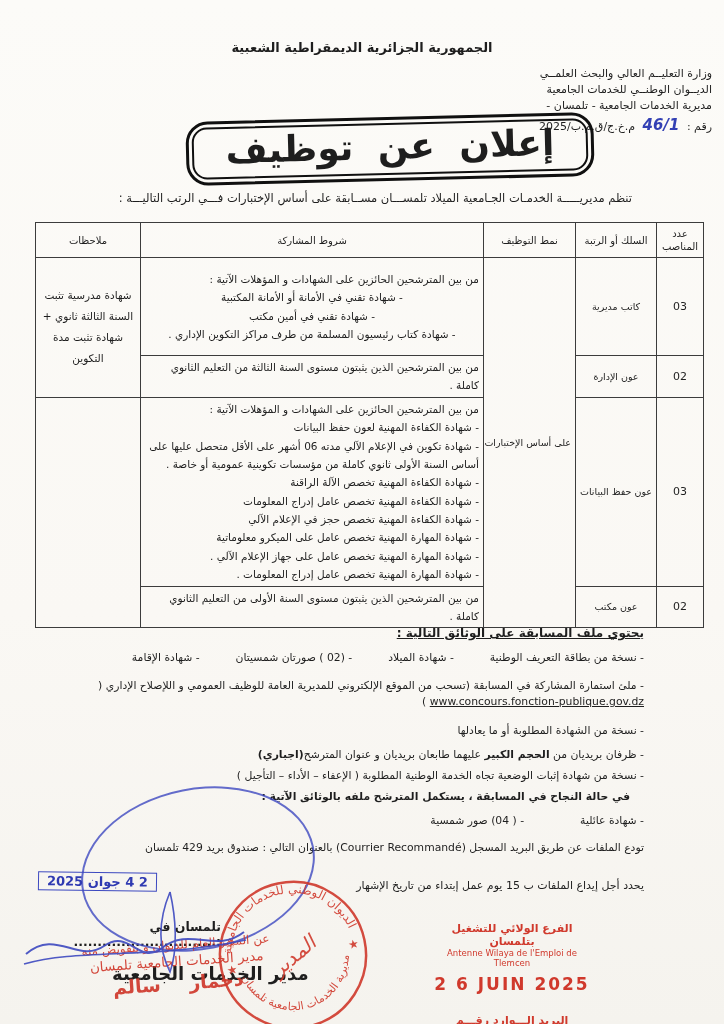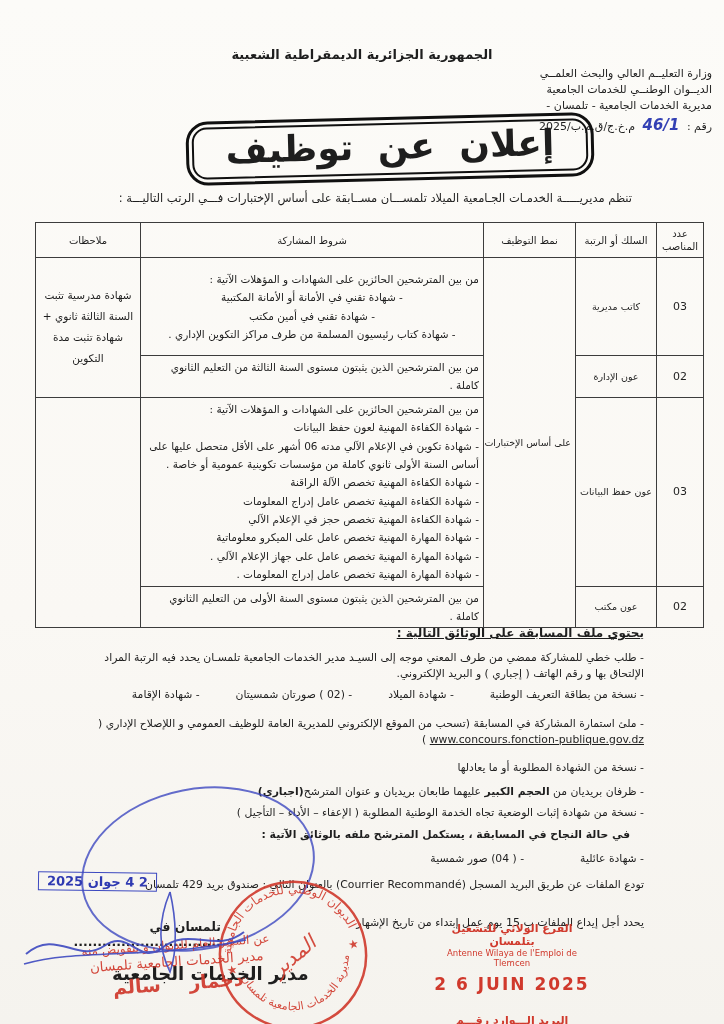--- a/index.html
+++ b/index.html
@@ -1,21 +1,21 @@
 <!DOCTYPE html>
 <html lang="ar"><head>
 <meta charset="utf-8">
 <style>
   html,body{margin:0;padding:0;}
   body{background:#e8e6e0;font-family:"DejaVu Sans",sans-serif;}
   .page{position:relative;width:724px;height:1024px;margin:0 auto;overflow:hidden;
         background:linear-gradient(180deg,#fcfbf8 0%,#faf8f4 60%,#f5f3ee 100%);
         color:#1e1e1e;}
   
-  .republic{position:absolute;top:47px;left:0;width:100%;text-align:center;
+  .republic{position:absolute;top:40px;left:0;width:100%;text-align:center;
             font-size:13px;font-weight:bold;direction:rtl;}
   .ministry{position:absolute;top:66px;right:12px;text-align:right;direction:rtl;
             font-size:11px;line-height:16px;}
   .ref-line{margin-top:3px;font-size:11px;}
   .hand-blue{color:#3340b4;font-style:italic;font-weight:bold;font-size:15px;padding:0 4px;letter-spacing:2px;}
   
   .title-box{position:absolute;left:186px;top:117px;width:408px;height:64px;
              border:3px solid #101010;border-radius:22px;padding:3px;
              transform:rotate(-1.4deg);box-sizing:border-box;}
   .title-inner{width:100%;height:100%;border:2px solid #101010;border-radius:15px;
@@ -160,21 +160,20 @@
         <td class="c-rank">عون مكتب</td>
         <td class="c-cond" style="vertical-align:middle">
           <div class="bullet">من بين المترشحين الذين يثبتون مستوى  السنة الأولى من التعليم الثانوي كاملة .</div>
         </td>
       </tr>
     </tbody>
   </table>
 
   <div class="docs">
     <div class="docs-title">يحتوي ملف المسابقة على الوثائق التالية :</div>
-    <div class="doc-item">- طلب خطي للمشاركة ممضي من طرف المعني موجه إلى السيـد مدير الخدمات الجامعية تلمسـان يحدد فيه الرتبة المراد الإلتحاق بها و رقم الهاتف ( إجباري ) و البريد الإلكتروني.</div>
     <div class="doc-item doc-flex mb12">
       <span>- نسخة من بطاقة التعريف الوطنية</span>
       <span>- شهادة الميلاد</span>
       <span>- (02 ) صورتان شمسيتان</span>
       <span>- شهادة الإقامة</span>
     </div>
     <div class="doc-item mb12">
       <span>- ملئ استمارة المشاركة في المسابقة (تسحب من الموقع الإلكتروني للمديرية العامة للوظيف العمومي و اللإصلاح الإداري (</span>
       <span class="url">www.concours.fonction-publique.gov.dz</span>
       <span>)</span>

